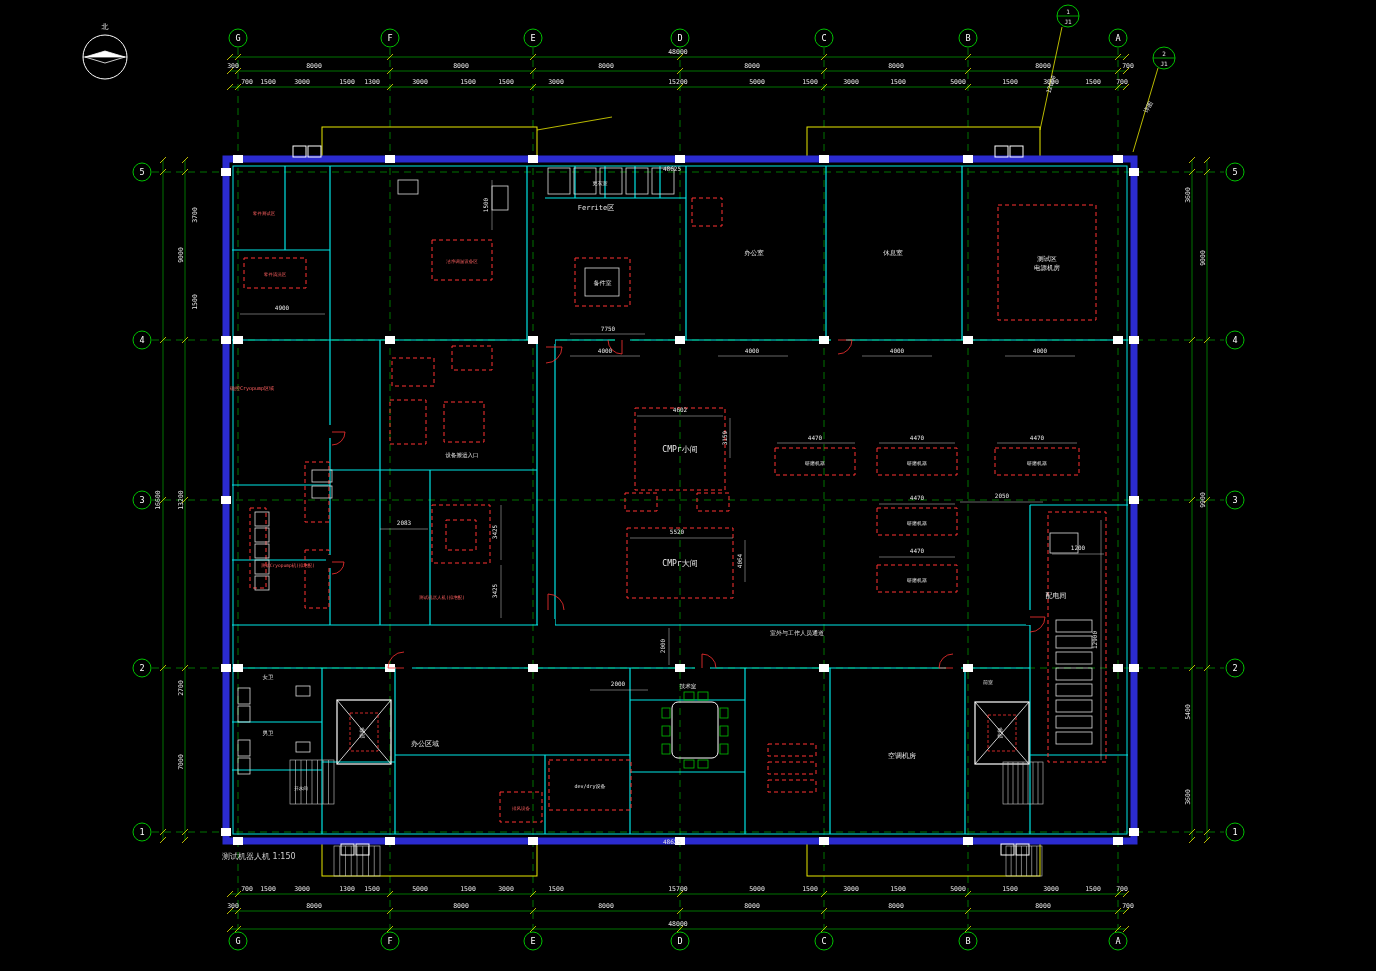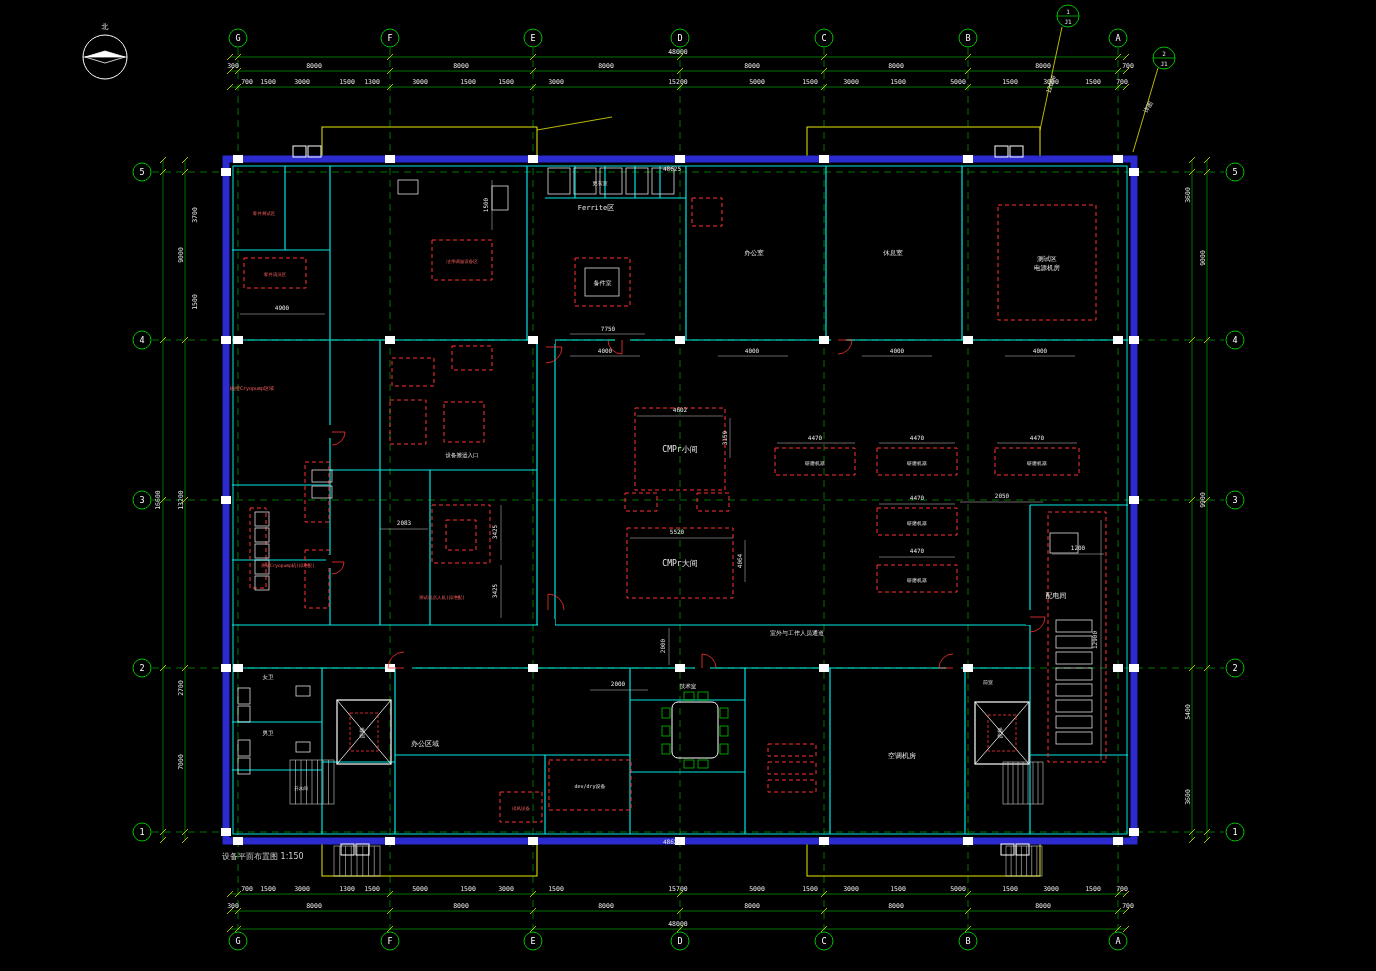--- a/index.html
+++ b/index.html
@@ -589,14 +589,14 @@
         <text x="1068" y="13.5" text-anchor="middle" fill="#e8e8e8" font-size="6">1</text>
         <text x="1068" y="24" text-anchor="middle" fill="#e8e8e8" font-size="6">J1</text>
         <circle cx="1164" cy="58" r="11" fill="none" stroke="#00c000" stroke-width="1"></circle>
         <line x1="1153" y1="58" x2="1175" y2="58" stroke="#00c000" stroke-width="0.8"></line>
         <text x="1164" y="55.5" text-anchor="middle" fill="#e8e8e8" font-size="6">2</text>
         <text x="1164" y="66" text-anchor="middle" fill="#e8e8e8" font-size="6">J1</text>
         <text x="1053" y="85" text-anchor="middle" fill="#e8e8e8" font-size="6" transform="rotate(-72 1053 85)">12000</text>
         <text x="1150" y="108" text-anchor="middle" fill="#e8e8e8" font-size="6" transform="rotate(-60 1150 108)">详图</text>
       </g>
     </svg>
-  <div class="caption">设备平面布置图 1:150</div>
+  <div class="caption">测试机器人机 1:150</div>
 </div>
 
 </body></html>

